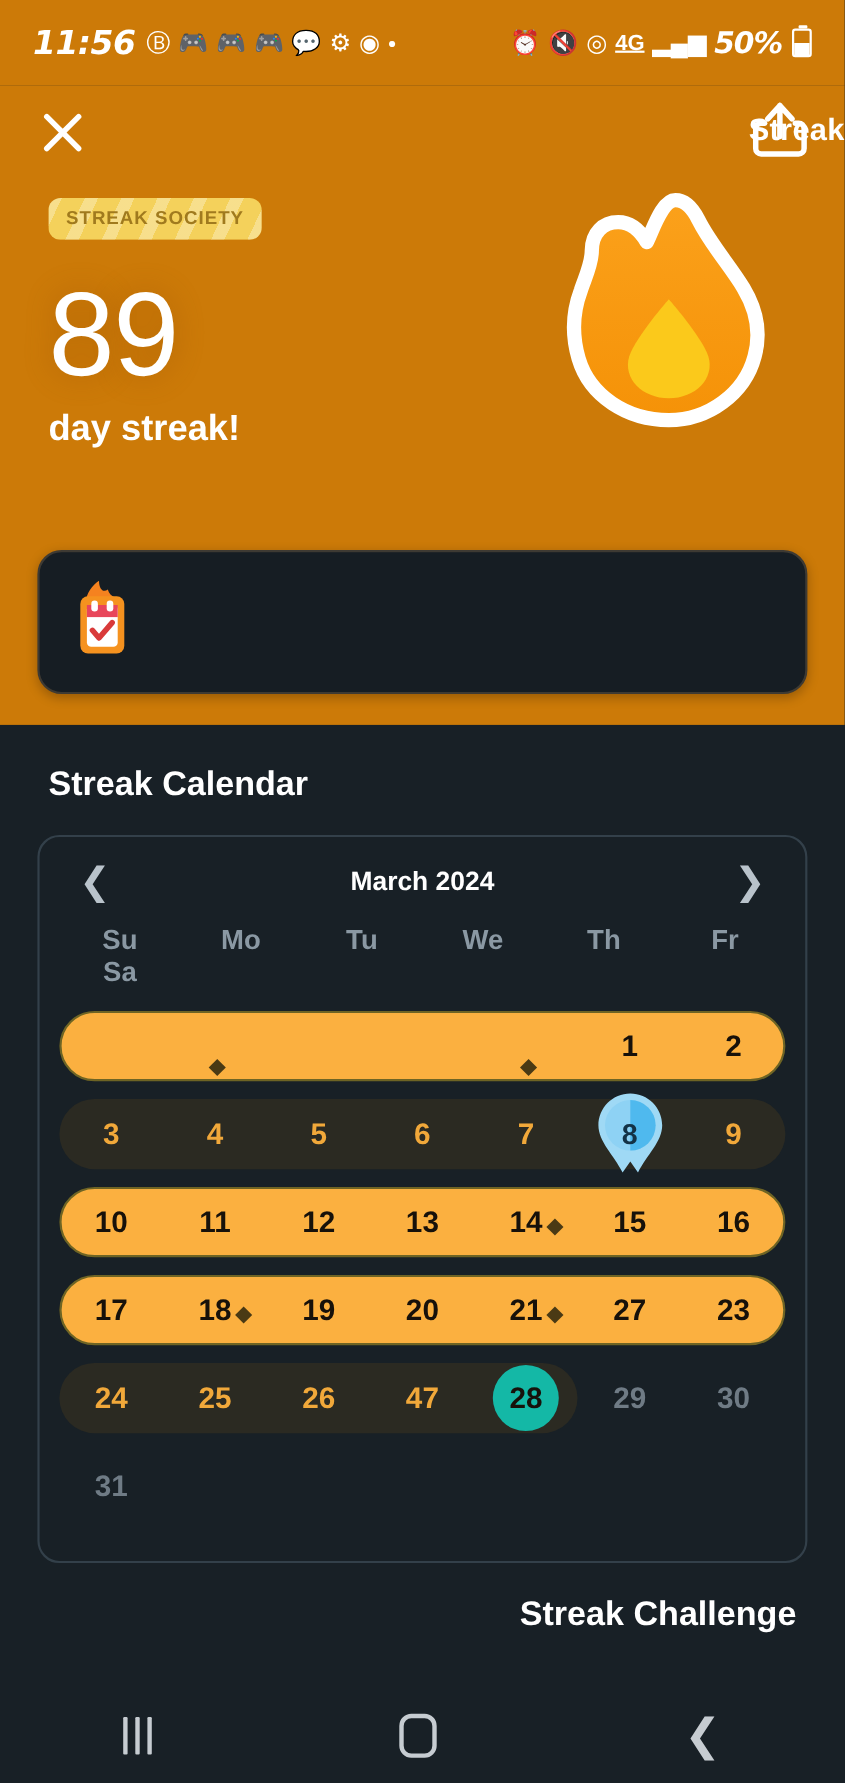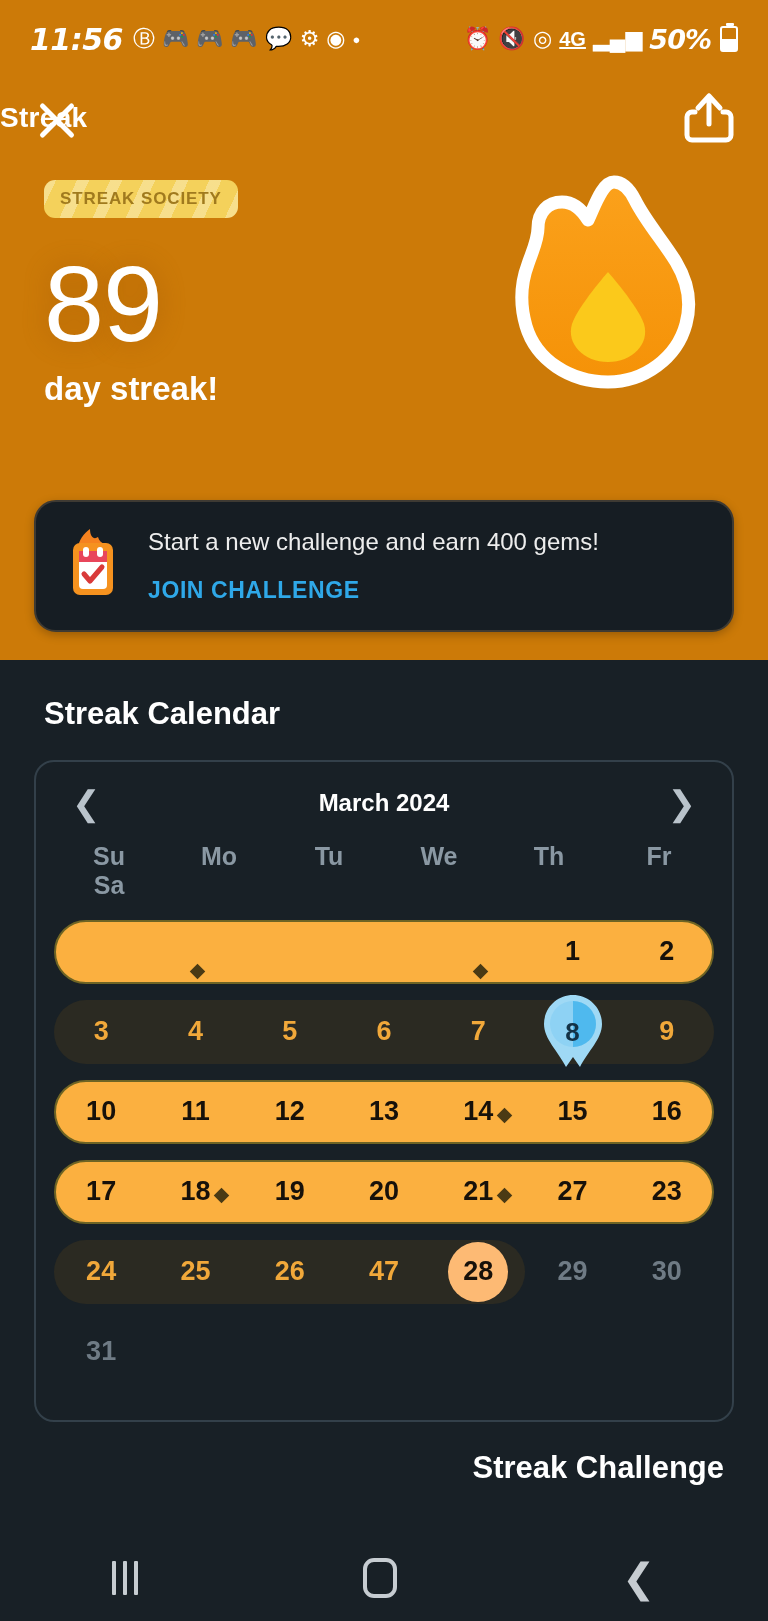--- a/index.html
+++ b/index.html
@@ -59,21 +59,21 @@
   .close-btn {
     width:46px;height:46px;position:relative;cursor:pointer;
   }
   .close-btn span{
     position:absolute;top:50%;left:0;width:46px;height:5px;background:#fff;border-radius:3px;
   }
   .close-btn span:first-child{transform:rotate(45deg);}
   .close-btn span:last-child{transform:rotate(-45deg);}
   .appbar-title{
     color:#fff;font-size:28px;font-weight:bold;letter-spacing:0.3px;
-    position:absolute;left:0;right:0;text-align:left;pointer-events:none;
+    position:absolute;left:0;right:0;text-align:right;pointer-events:none;
   }
   .share-btn{width:50px;height:52px;cursor:pointer;}
 
   .hero-body{ position:relative; padding:22px 41px 0 44px; min-height:300px; }
   .badge{
     display:inline-block;
     background:#F4D15B;
     background-image:repeating-linear-gradient(115deg,
        rgba(255,255,255,0.30) 0px, rgba(255,255,255,0.30) 11px,
        rgba(255,255,255,0) 11px, rgba(255,255,255,0) 30px);
@@ -147,21 +147,21 @@
   .day{
     position:relative; text-align:center;
     font-size:27px; font-weight:bold;
   }
   .d-on{ color:#17110A; }
   .d-off{ color:#F1A83A; }
   .d-future{ color:#6F7B85; }
   .d-today-circle{
     display:inline-flex; align-items:center; justify-content:center;
     width:60px;height:60px;border-radius:50%;
-    background:#fdba74; color:#17110A;
+    background:#14b8a6; color:#17110A;
   }
   .dot{
     position:absolute; width:11px;height:11px; background:#4A3A14;
     transform:rotate(45deg); top:14px;
   }
   .pin{
     position:absolute; left:50%; top:50%;
     transform:translate(-50%,-50%);
     width:62px; height:78px;
   }
@@ -253,24 +253,20 @@
       <svg width="66" height="70" viewBox="0 0 66 70">
         <path d="M18 20 C18 12 24 4 30 0 C30 8 34 11 38 8 C40 16 48 14 50 22 Z" fill="#F5821F"></path>
         <rect x="13" y="14" width="40" height="52" rx="7" fill="#F5921F"></rect>
         <rect x="19" y="22" width="28" height="38" rx="4" fill="#fff"></rect>
         <rect x="19" y="22" width="28" height="11" fill="#E8465B"></rect>
         <rect x="23" y="18" width="6" height="10" rx="3" fill="#fff"></rect>
         <rect x="37" y="18" width="6" height="10" rx="3" fill="#fff"></rect>
         <path d="M24 45 L30 52 L42 38" stroke="#D93A3A" stroke-width="5" fill="none" stroke-linecap="round" stroke-linejoin="round"></path>
       </svg>
     </div>
-    <div class="chal-text">
-      <div class="chal-line">Start a new challenge and earn 400 gems!</div>
-      <div class="chal-cta">JOIN CHALLENGE</div>
-    </div>
   </div>
 </div>
 
 <div class="dark-area">
   <div class="section-title">Streak Calendar</div>
 
   <div class="cal-card">
     <div class="cal-head">
       <div class="chev">❮</div>
       <div class="cal-month">March 2024</div>

